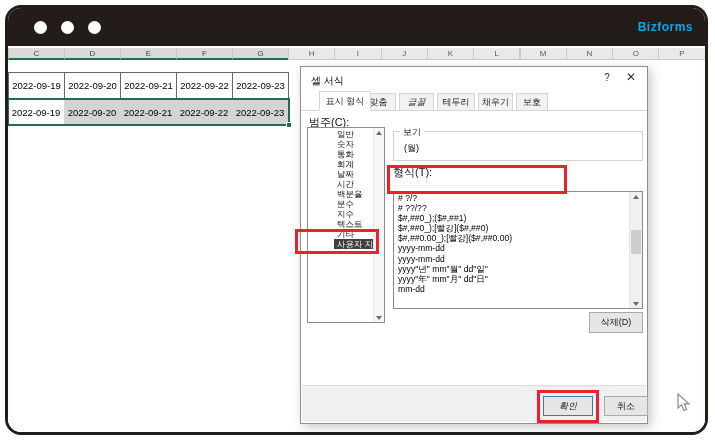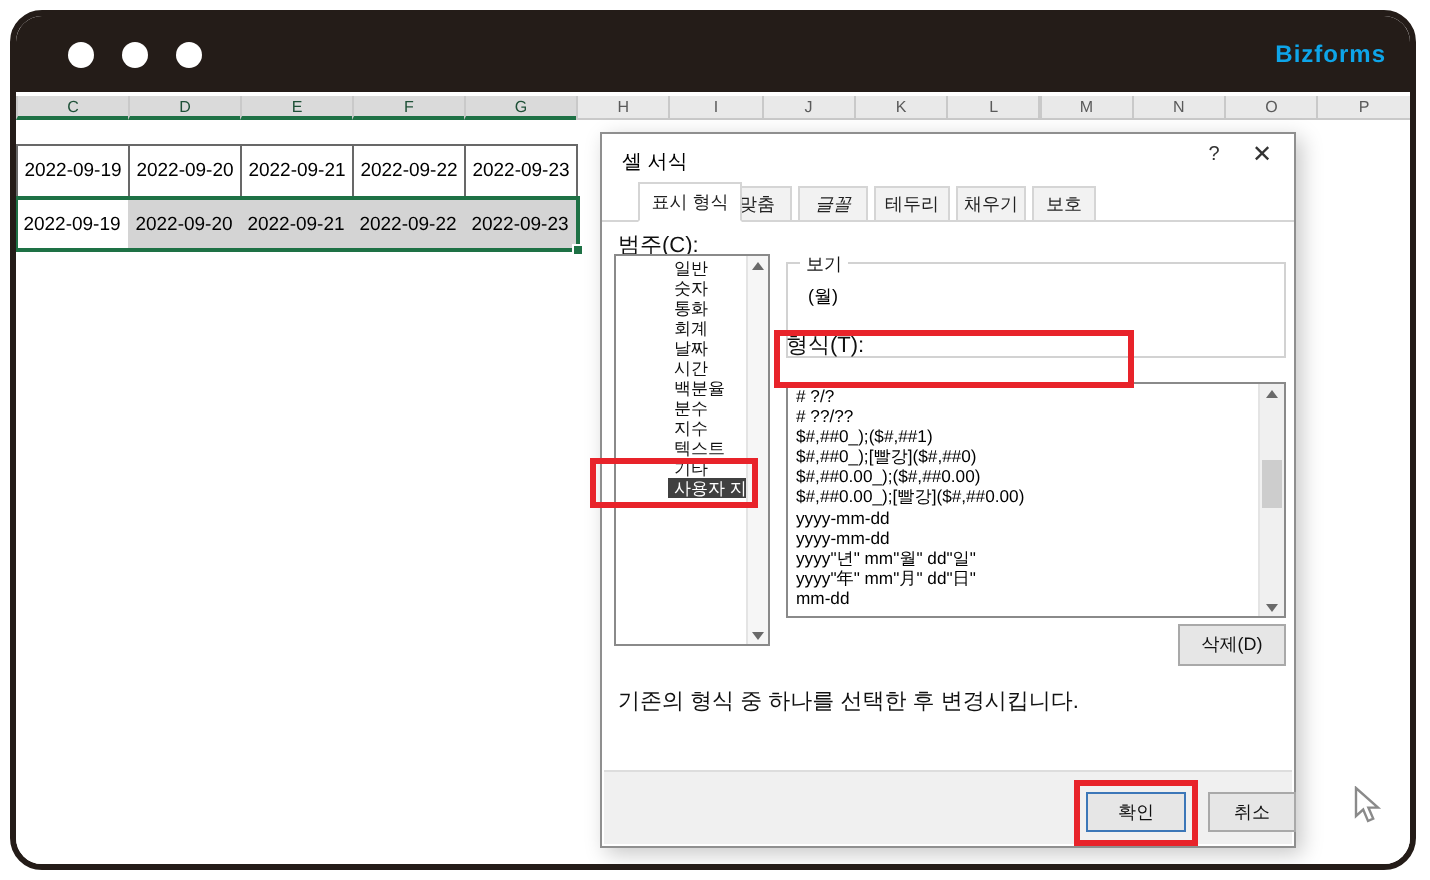--- a/index.html
+++ b/index.html
@@ -55,21 +55,21 @@
   .cat-item.sel { background:#404040; color:#fff; width:81px; }
   .sb { position:absolute; background:#f6f6f6; border-left:1px solid #e4e4e4; }
   .sb-arrow { position:absolute; left:0; right:0; height:9px; display:flex;
               align-items:center; justify-content:center; }
   .tri-up { width:0; height:0; border-left:3px solid transparent; border-right:3px solid transparent;
             border-bottom:4px solid #6a6a6a; }
   .tri-down { width:0; height:0; border-left:3px solid transparent; border-right:3px solid transparent;
               border-top:4px solid #6a6a6a; }
   .sb-thumb { position:absolute; left:1px; right:1px; background:#cdcdcd; }
 
-  .grp { position:absolute; left:92px; top:64px; width:250px; height:48px;
+  .grp { position:absolute; left:92px; top:64px; width:250px; height:30px;
          border:1px solid #d2d2d2; }
   .grp-legend { position:absolute; top:-6px; left:6px; background:#fff; padding:0 3px;
                 font-size:9px; color:#111; }
   .grp-value { position:absolute; left:10px; top:10px; font-size:9px; color:#000; }
 
   .finput { position:absolute; left:92px; top:107px; width:250px; height:17px;
             border:1px solid #8a8a8a; background:#fff; font-size:9px; line-height:15px;
             padding-left:4px; color:#000;margin-top:45px; }
   .caret { display:inline-block; width:1px; height:10px; background:#000;
            vertical-align:middle; margin-left:1px; }
@@ -186,45 +186,43 @@
         <div class="lbl" style="left:92px; top:98px;">형식(T):</div>
 
         <div class="finput"><span>(AAA</span><span class="caret"></span></div>
 
         <div class="fmtbox">
           <div id="fmtItems" style="margin-top:1px;">
               <div class="fmt-item"># ?/?</div>
               <div class="fmt-item"># ??/??</div>
               <div class="fmt-item">$#,##0_);($#,##1)</div>
               <div class="fmt-item">$#,##0_);[빨강]($#,##0)</div>
-              <div class="fmt-item">$#,##0.00_);($#,##0.00)</div>
               <div class="fmt-item">$#,##0.00_);[빨강]($#,##0.00)</div>
               <div class="fmt-item">yyyy-mm-dd</div>
               <div class="fmt-item">yyyy-mm-dd</div>
               <div class="fmt-item">yyyy"년" mm"월" dd"일"</div>
               <div class="fmt-item">yyyy"年" mm"月" dd"日"</div>
               <div class="fmt-item">mm-dd</div>
             </div>
           <div class="sb" style="right:0; top:0; bottom:0; width:13px; background:#f0f0f0;">
             <div class="sb-arrow" style="top:0;">
                 <span class="tri-up"></span>
               </div>
             <div class="sb-arrow" style="bottom:0;">
                 <span class="tri-down"></span>
               </div>
             <div class="sb-thumb" style="top:38px; height:24px;"></div>
           </div>
         </div>
 
         <div class="btn" style="left:288px; top:245px; width:54px; height:21px; line-height:19px;">삭제(D)</div>
 
-        <div class="lbl" style="left:8px; top:276px; width:330px;">기존의 형식 중 하나를 선택한 후 변경시킵니다.</div>
 
         <div class="btnbar">
-          <div class="btn default" style="left:241px; top:10px; width:50px; height:20px;">확인</div>
+          <div class="btn default" style="left:241px; top:10px; width:50px; height:20px;font-style:italic;">확인</div>
           <div class="btn" style="left:302px; top:10px; width:44px; height:20px;">취소</div>
         </div>
 
         <div class="red" style="left:-6px; top:162px; width:84px; height:25px;"></div>
         <div class="red" style="left:86px; top:98px; width:180px; height:29px;"></div>
         <div class="red" style="left:236px; top:323px; width:62px; height:33px;"></div>
       </div>
     </div>
   </div>
 

